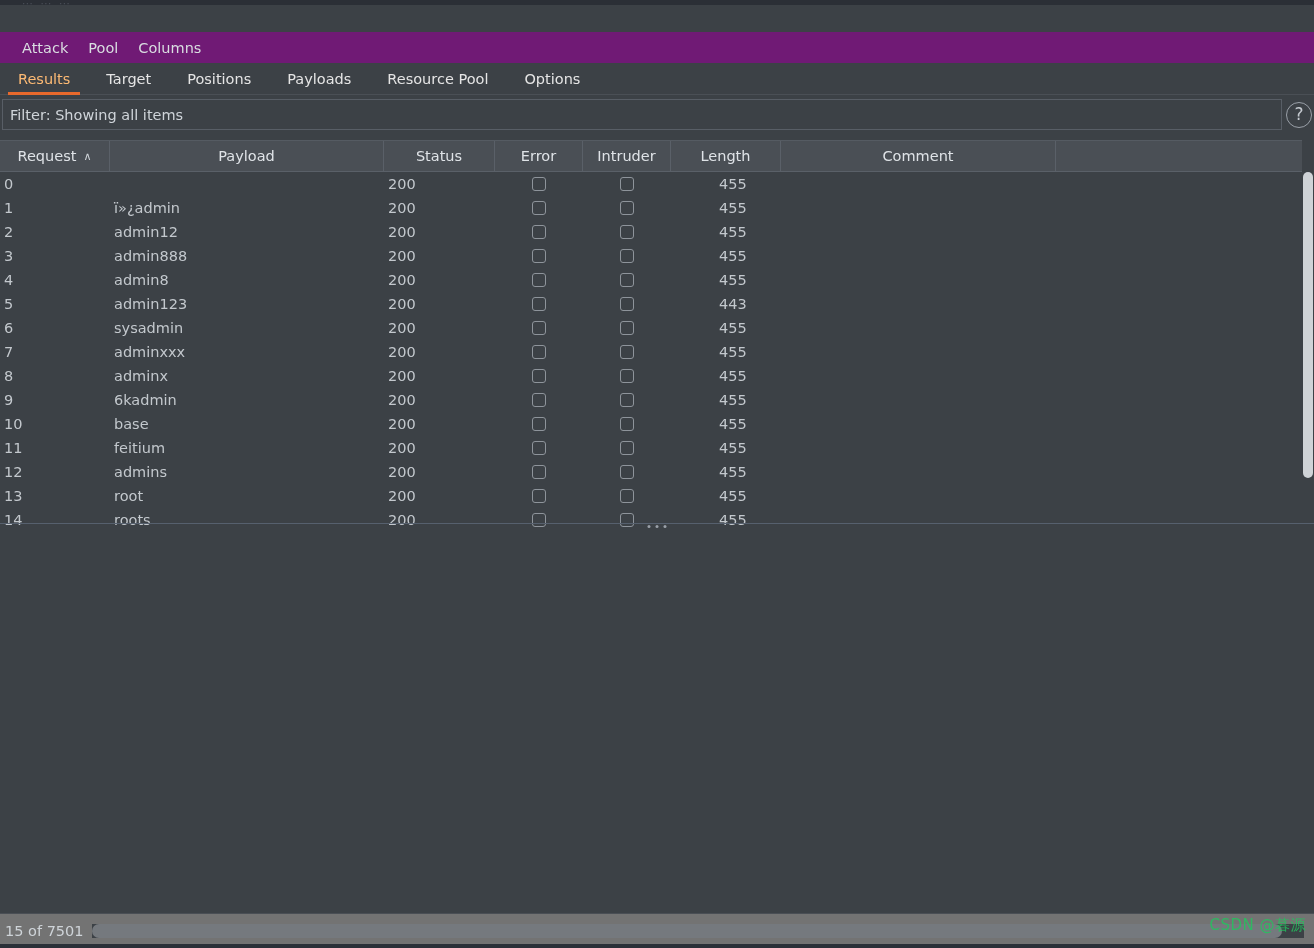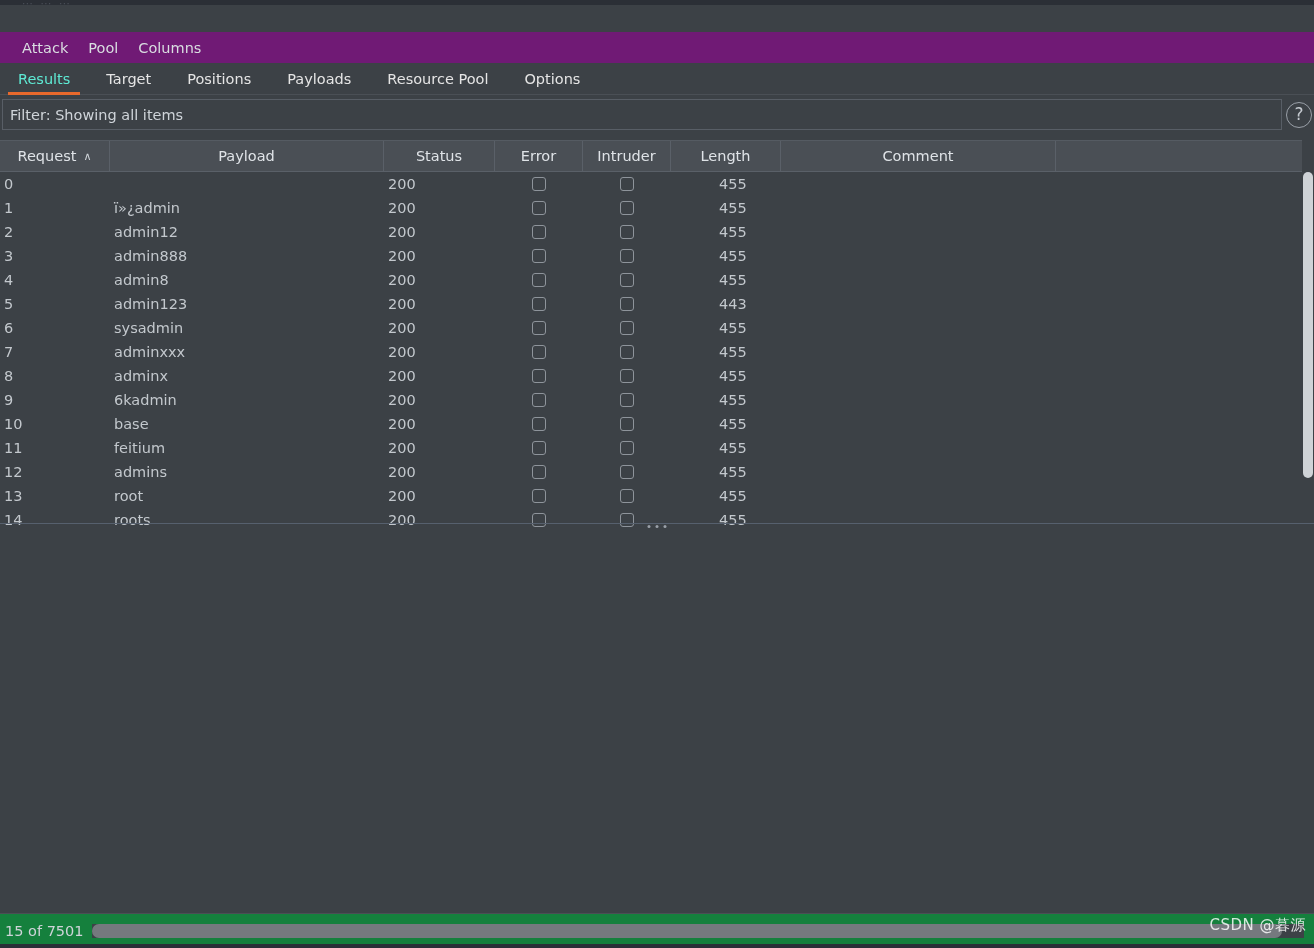--- a/index.html
+++ b/index.html
@@ -69,21 +69,21 @@
   
   .tabbar {
     position: absolute; left: 0; top: 63px; width: 1314px; height: 32px;
     background: #3c4146; display: flex; align-items: flex-end;
     border-bottom: 1px solid #4a4f55;
   }
   .tab {
     font-size: 14.5px; color: #e5e5e5; padding: 0 18px 7px 18px;
     position: relative; white-space: nowrap; cursor: default;
   }
-  .tab.active { color: #5eead4; }
+  .tab.active { color: #fdba74; }
   .tab.active::after {
     content: ""; position: absolute; left: 8px; right: 8px; bottom: -1px;
     height: 3px; background: #e8692c;
   }
 
   
   .filterrow {
     position: absolute; left: 0; top: 97px; width: 1314px; height: 35px;
     display: flex; align-items: center;
   }
@@ -161,35 +161,35 @@
 
   
   .bottompanel {
     position: absolute; left: 0; top: 530px; width: 1314px; height: 383px;
     background: #3c4146;
   }
 
   
   .statusbar {
     position: absolute; left: 0; top: 913px; width: 1314px; height: 35px;
-    background: #15803d; display: flex; align-items: center;
+    background: #737373; display: flex; align-items: center;
     border-top: 1px solid #4a4f55;
   }
   .statuscount { font-size: 14.5px; color: #cfd4d9; margin-left: 5px; white-space: nowrap; }
   .hscrolltrack {
     margin-left: 8px; height: 14px; width: 1212px;
     background: #3c4146; position: relative;
   }
   .hsthumb {
     position: absolute; left: 0; top: 0; height: 14px; width: 1190px;
     background: #75797e; border-radius: 7px;
   }
   .watermark {
     position: absolute; right: 8px; top: 916px;
-    font-size: 15px; color: #ffffff; opacity: .82;
+    font-size: 15px; color: #22c55e; opacity: .82;
     letter-spacing: .5px; pointer-events: none;
   }
   .bottomedge {
     position: absolute; left: 0; top: 944px; width: 1314px; height: 4px;
     background: #2b3038;
   }
 </style>
 </head>
 <body>
 

